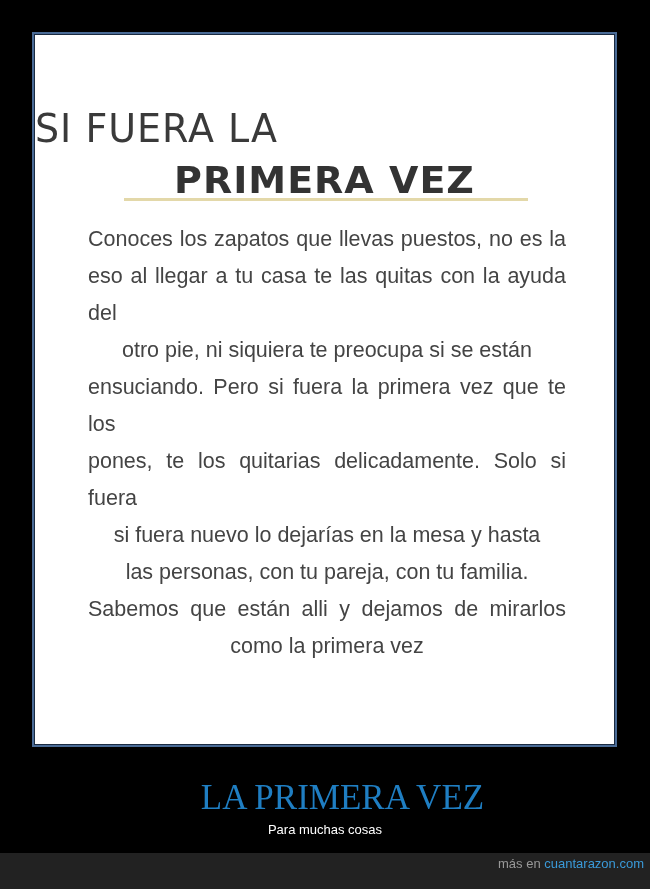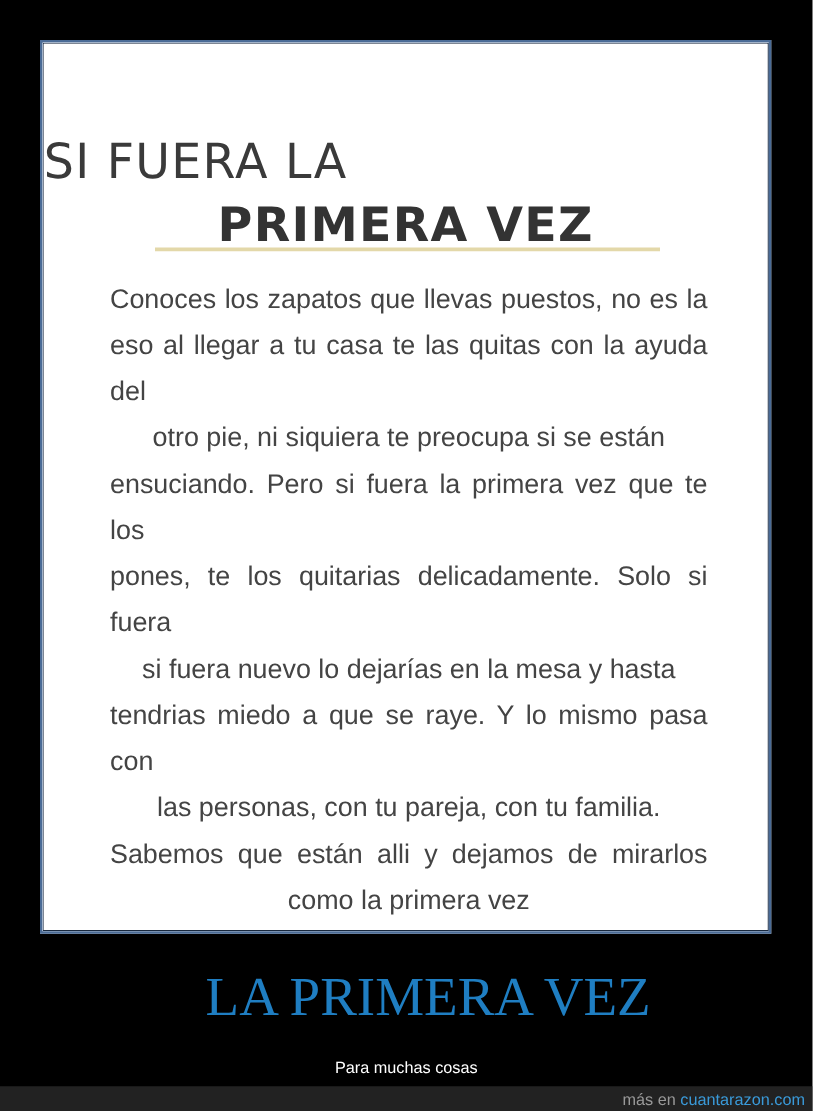--- a/index.html
+++ b/index.html
@@ -25,49 +25,48 @@
   }
   .body-text {
     position:absolute; left:53px; width:478px; top:186px;
     font-family:Liberation Sans, sans-serif; font-size:21.5px; line-height:37px;
     color:#444;
   }
   .body-text .ln { display:block; white-space:nowrap;text-align:center; }
   .body-text .just { text-align:justify; text-align-last:justify; white-space:normal; }
   .caption-title {
     position:absolute; left:0; right:0; top:778px; text-align:center;
-    font-family:"Liberation Serif", serif; font-size:44px; color:#1f7ec2; line-height:40px;padding-left:35px;
+    font-family:"Liberation Serif", serif; font-size:35px; color:#1f7ec2; line-height:40px;padding-left:35px;
   }
   .caption-sub {
     position:absolute; left:0; right:0; top:822px; text-align:center;
-    font-family:"Liberation Sans", sans-serif; font-size:13px; color:#fff;margin-top:24px;
+    font-family:"Liberation Sans", sans-serif; font-size:13px; color:#fff;
   }
   .footer {
-    position:absolute; left:0; right:0; bottom:0; height:20px; background:#222;
+    position:absolute; left:0; right:0; bottom:0; height:36px; background:#222;
     font-family:"Liberation Sans", sans-serif; font-size:13px; color:#999;
     text-align:right; line-height:21px; padding-right:6px; box-sizing:border-box;
   }
   .footer a { color:#3a9ad9; text-decoration:none; }
 </style>
 </head>
 <body>
 
 <div class="card">
   <div class="inner">
     <div class="title1">SI FUERA LA</div>
     <div class="title2">PRIMERA VEZ</div>
     <div class="divider"></div>
     <div class="body-text">
       <span class="ln just">Conoces los zapatos que llevas puestos, no es la</span>
       <span class="ln just">eso al llegar a tu casa te las quitas con la ayuda del</span>
       <span class="ln">otro pie, ni siquiera te preocupa si se están</span>
       <span class="ln just">ensuciando. Pero si fuera la primera vez que te los</span>
       <span class="ln just">pones, te los quitarias delicadamente. Solo si fuera</span>
       <span class="ln">si fuera nuevo lo dejarías en la mesa y hasta</span>
-      <span class="ln just">tendrias miedo a que se raye. Y lo mismo pasa con</span>
       <span class="ln">las personas, con tu pareja, con tu familia.</span>
       <span class="ln just">Sabemos que están alli y dejamos de mirarlos</span>
       <span class="ln">como la primera vez</span>
     </div>
   </div>
 </div>
 
 <div class="caption-title">LA PRIMERA VEZ</div>
 <div class="caption-sub">Para muchas cosas</div>
 

